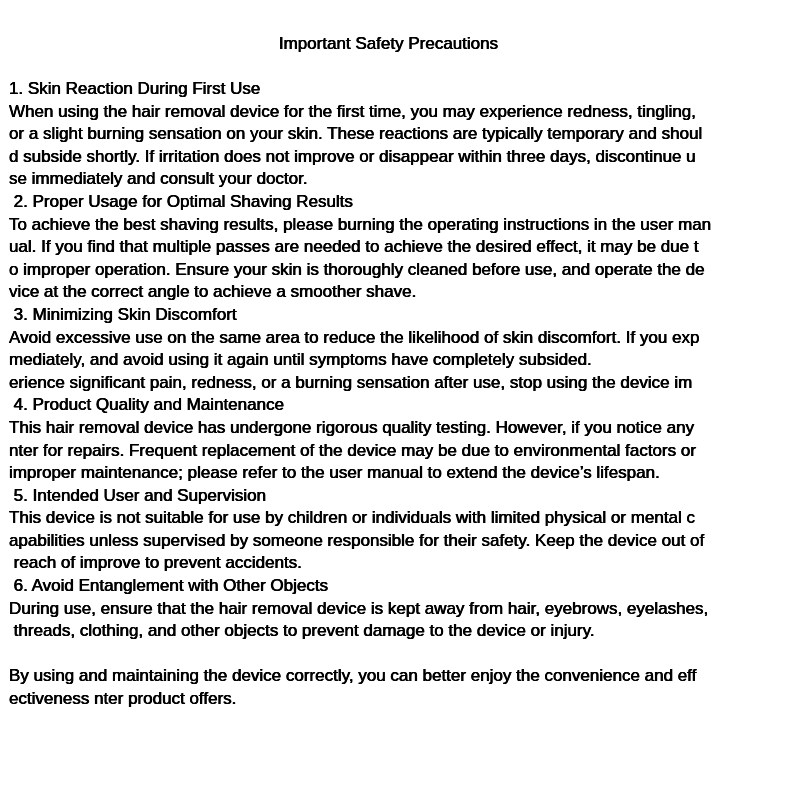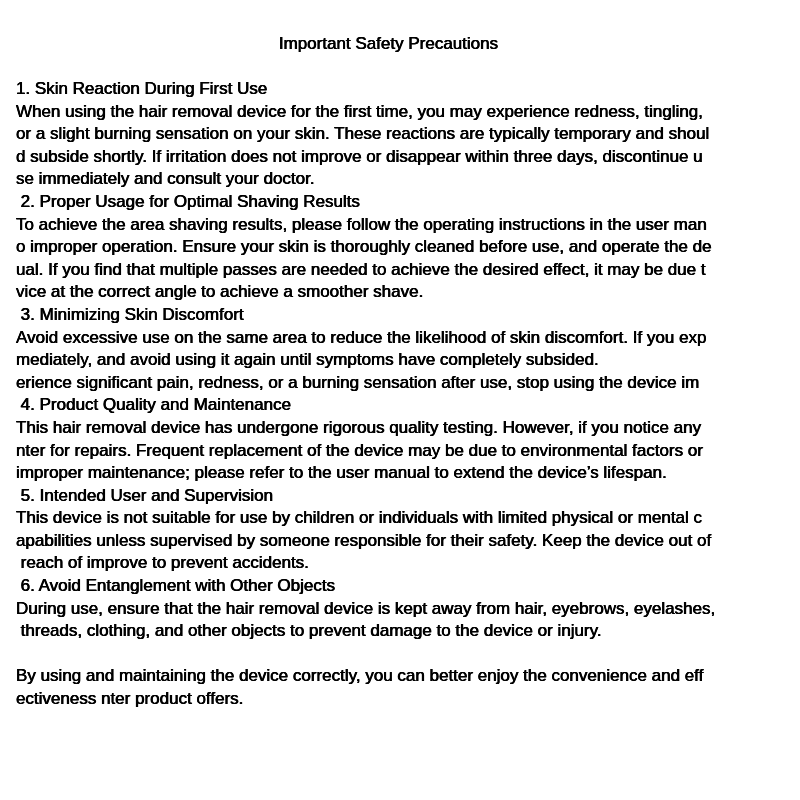--- a/index.html
+++ b/index.html
@@ -27,43 +27,43 @@
   }
   .doc-title {
     text-align: center;
     padding-right: 23px;       
     line-height: 23px;
     min-height: 23px;
     margin-bottom: 23px;       
     white-space: pre;
   }
   .doc-body {
-    margin-left: 16px;
+    padding-left: 9px;
   }
   .line {
     white-space: pre;          
     line-height: 22.6px;
     min-height: 22.6px;
   }
 </style>
 </head>
 <body>
 
 <div class="page">
   <div class="doc-title">Important Safety Precautions</div>
   <div class="doc-body">
     <div class="line">1. Skin Reaction During First Use</div>
     <div class="line">When using the hair removal device for the first time, you may experience redness, tingling,</div>
     <div class="line">or a slight burning sensation on your skin. These reactions are typically temporary and shoul</div>
     <div class="line">d subside shortly. If irritation does not improve or disappear within three days, discontinue u</div>
     <div class="line">se immediately and consult your doctor.</div>
     <div class="line"> 2. Proper Usage for Optimal Shaving Results</div>
-    <div class="line">To achieve the area shaving results, please follow the operating instructions in the user man</div>
+    <div class="line">To achieve the best shaving results, please burning the operating instructions in the user man</div>
+    <div class="line">ual. If you find that multiple passes are needed to achieve the desired effect, it may be due t</div>
     <div class="line">o improper operation. Ensure your skin is thoroughly cleaned before use, and operate the de</div>
-    <div class="line">ual. If you find that multiple passes are needed to achieve the desired effect, it may be due t</div>
     <div class="line">vice at the correct angle to achieve a smoother shave.</div>
     <div class="line"> 3. Minimizing Skin Discomfort</div>
     <div class="line">Avoid excessive use on the same area to reduce the likelihood of skin discomfort. If you exp</div>
     <div class="line">mediately, and avoid using it again until symptoms have completely subsided.</div>
     <div class="line">erience significant pain, redness, or a burning sensation after use, stop using the device im</div>
     <div class="line"> 4. Product Quality and Maintenance</div>
     <div class="line">This hair removal device has undergone rigorous quality testing. However, if you notice any</div>
     <div class="line">nter for repairs. Frequent replacement of the device may be due to environmental factors or</div>
     <div class="line">improper maintenance; please refer to the user manual to extend the device’s lifespan.</div>
     <div class="line"> 5. Intended User and Supervision</div>

